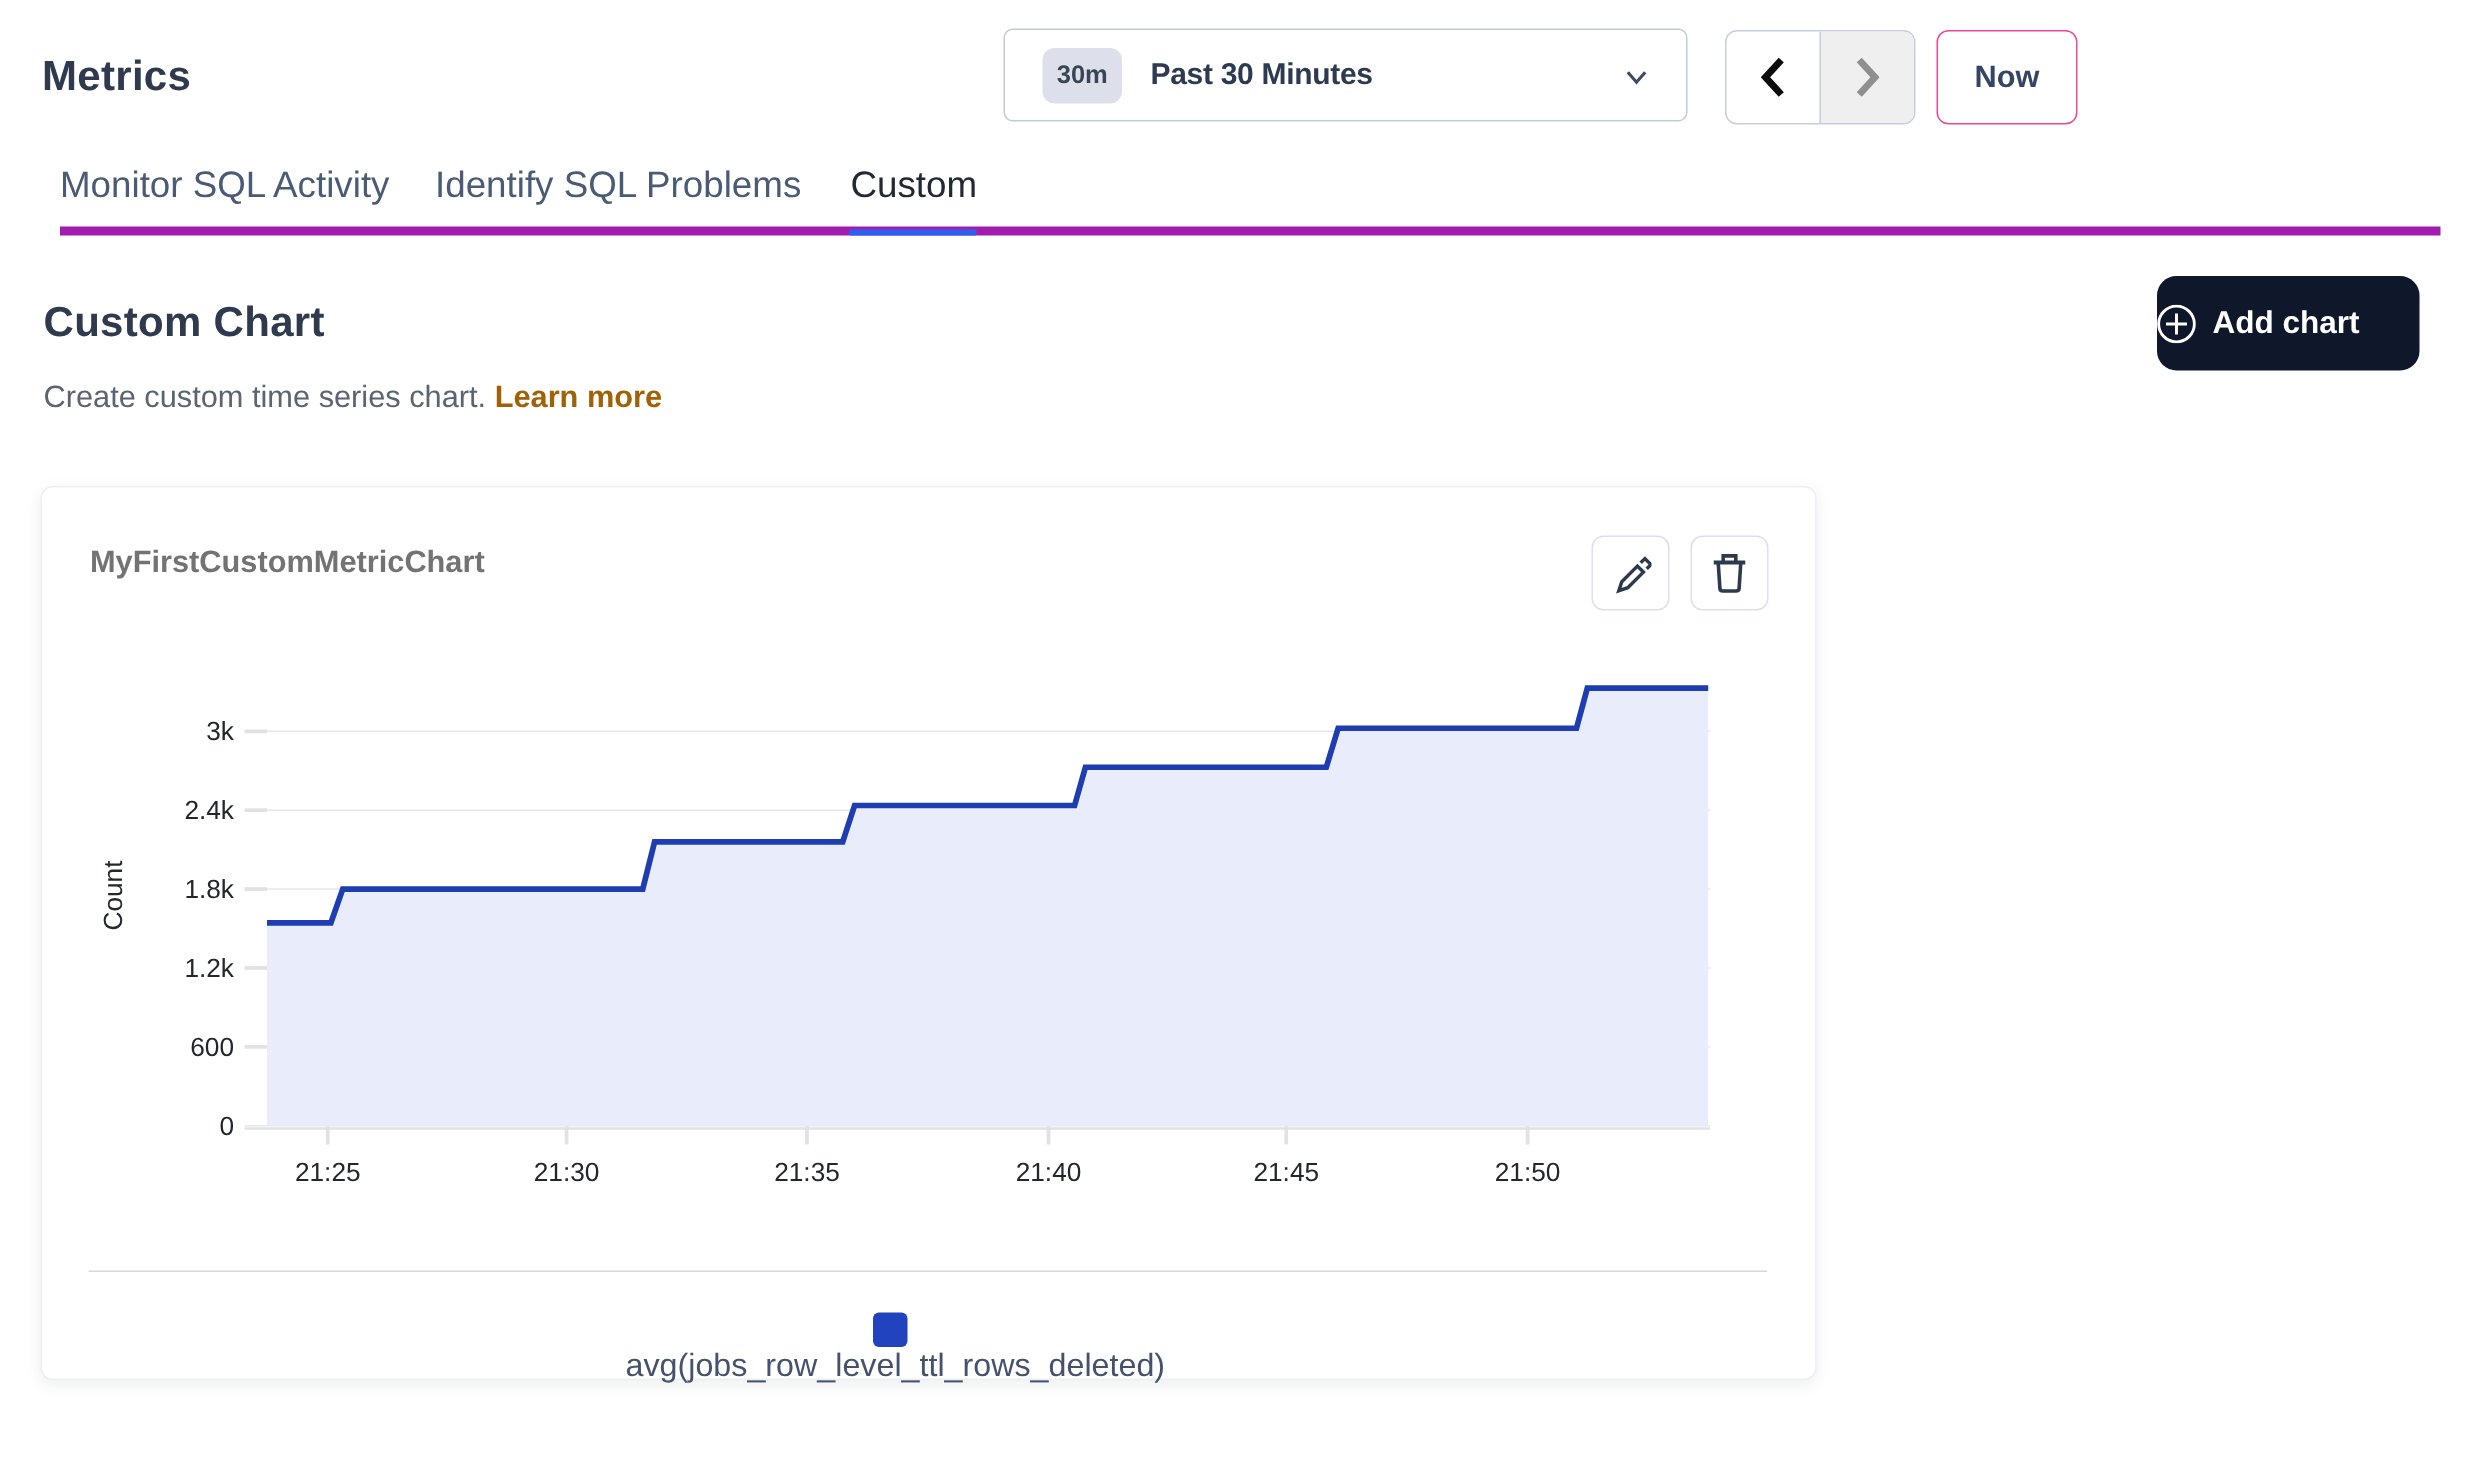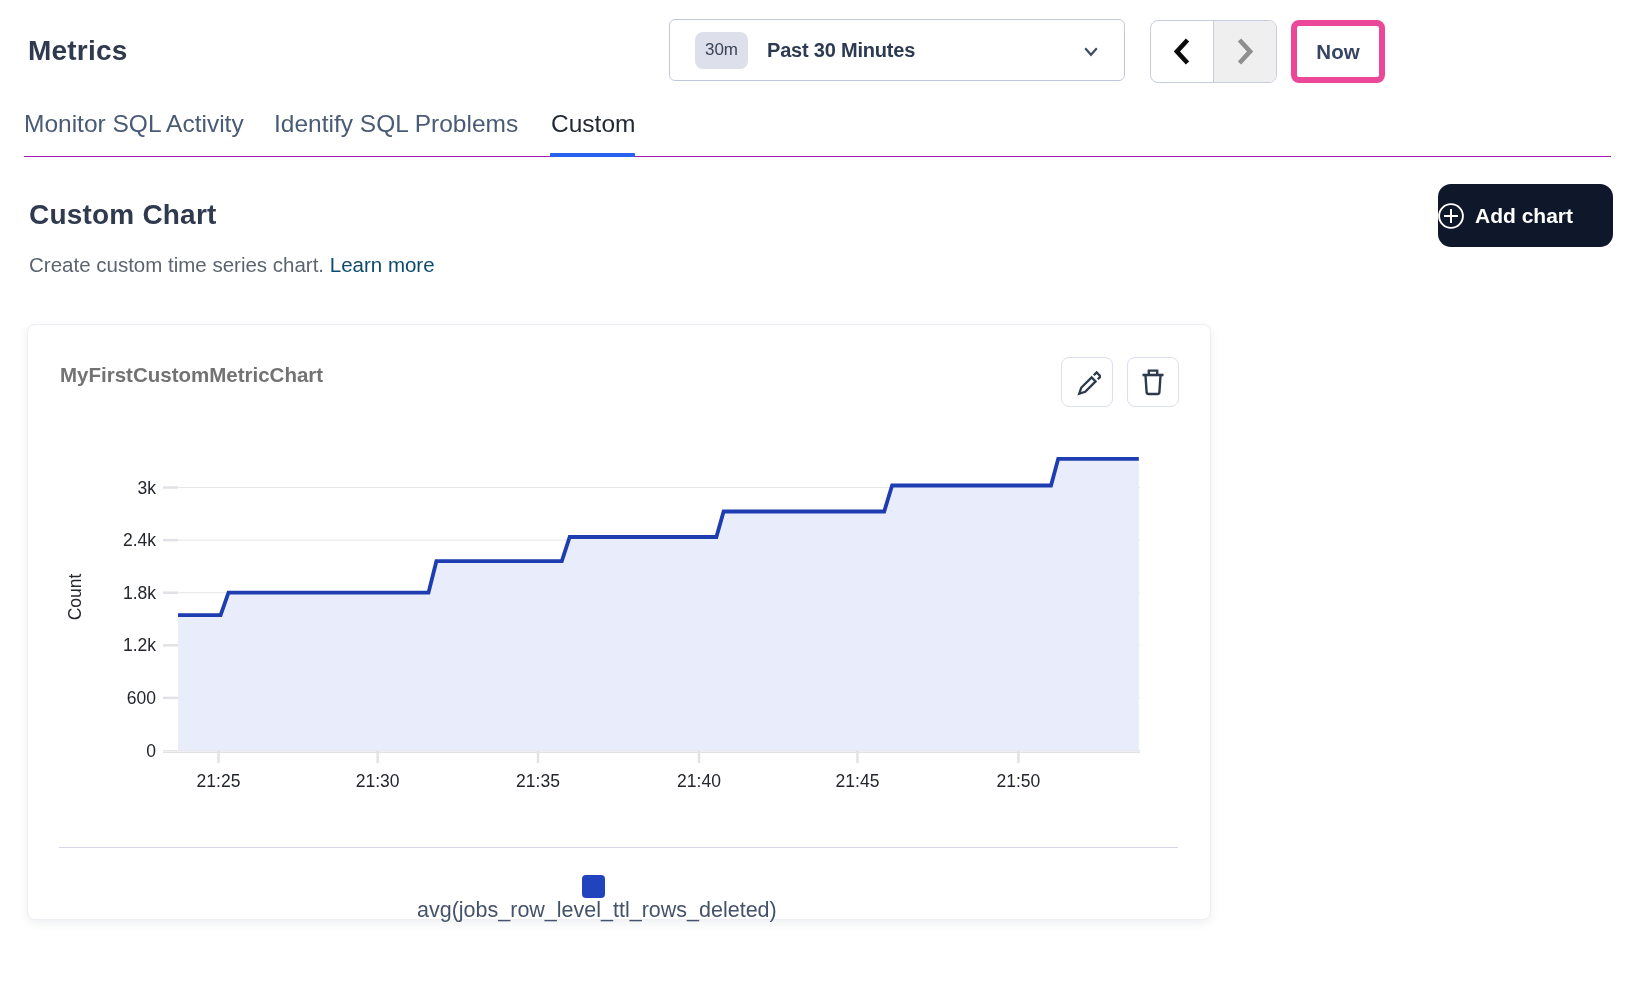--- a/index.html
+++ b/index.html
@@ -4,39 +4,39 @@
 <style>
   * { margin:0; padding:0; box-sizing:border-box; }
   html,body { width:1650px; height:982px; background:#ffffff; font-family:"Liberation Sans",sans-serif; overflow:hidden; }
   .abs { position:absolute; }
   #page { position:relative; width:1420px; height:982px; }
 
   h1.metrics { left:28px; top:35px; font-size:28px; font-weight:bold; color:#2f3a4e; letter-spacing:0.2px; }
 
   
   .timesel { left:669px; top:19px; width:456px; height:62px; border:1px solid #c3c8da; border-radius:6px; background:#fff; display:flex; align-items:center; }
-  .badge30 { margin-left:25px; width:53px; height:37px; background:#dde0ea; border-radius:8px; display:flex; align-items:center; justify-content:center; font-size:17px; font-weight:normal; color:#3a4457; }
+  .badge30 { margin-left:25px; width:53px; height:37px; background:#dde0ea; border-radius:8px; display:flex; align-items:center; justify-content:center; font-size:17px; font-weight:bold; color:#3a4457; }
   .tstext { margin-left:19px; font-size:20px; font-weight:bold; color:#2c3a52; letter-spacing:-0.2px; }
   .chev { position:absolute; right:26px; top:27px; }
 
   
   .arrowgrp { left:1150px; top:20px; width:127px; height:63px; border:1px solid #c7cce0; border-radius:8px; background:#fff; display:flex; overflow:hidden; }
   .arrowgrp .seg { width:63.5px; height:100%; display:flex; align-items:center; justify-content:center; }
   .arrowgrp .seg.right { background:#efefef; border-left:1px solid #c7cce0; }
-  .nowbtn { left:1291px; top:20px; width:94px; height:63px; border:6px solid #ec4899; border-radius:8px; background:#fff; display:flex; align-items:center; justify-content:center; font-size:20.5px; font-weight:bold; color:#364563; }
+  .nowbtn { left:1291px; top:20px; width:94px; height:63px; border:1px solid #ec4899; border-radius:8px; background:#fff; display:flex; align-items:center; justify-content:center; font-size:20.5px; font-weight:bold; color:#364563; }
 
   
-  .tabs { left:24px; top:109px; width:1587px; height:47.5px; border-bottom:1px solid #a21caf; }
+  .tabs { left:40px; top:109px; width:1587px; height:47.5px; border-bottom:6px solid #a21caf; }
   .tab { position:absolute; top:0.5px; font-size:24.5px; color:#4a5b75; }
   .tab.active { color:#222935; }
   .tabline { position:absolute; left:525.7px; top:43.5px; width:85px; height:4.2px; background:#2a62f0; border-radius:1px; }
 
   h2.cc { left:29px; top:199px; font-size:28px; font-weight:bold; color:#2f3a4e; letter-spacing:0.2px; }
   p.sub { left:29px; top:253px; font-size:20.5px; color:#5b6470; }
-  p.sub b { color:#0c4a6e; font-weight:normal; }
+  p.sub b { color:#a16207; font-weight:bold; }
 
   .addbtn { left:1438px; top:184px; width:175px; height:63px; background:#0f172a; border-radius:13px; display:flex; align-items:center; justify-content:flex-start; color:#fff; }
   .addbtn span { font-size:21px; font-weight:bold; margin-left:11px; }
 
   
   .card { left:27px; top:324px; width:1184px; height:596px; background:#fff; border:1px solid #edeff4; border-radius:8px; box-shadow:0 3px 10px rgba(40,50,80,0.08); }
   .cardtitle { left:60px; top:363px; font-size:20.5px; font-weight:bold; color:#737373; }
   .iconbtn { width:52px; height:50px; border:1px solid #dce0ec; border-radius:8px; background:#fff; display:flex; align-items:center; justify-content:center; }
   .divider { left:59px; top:847px; width:1119px; height:1px; background:#d5d7e5; }
   .legend { left:411px; top:875px; display:flex; align-items:center;flex-direction:column; }

